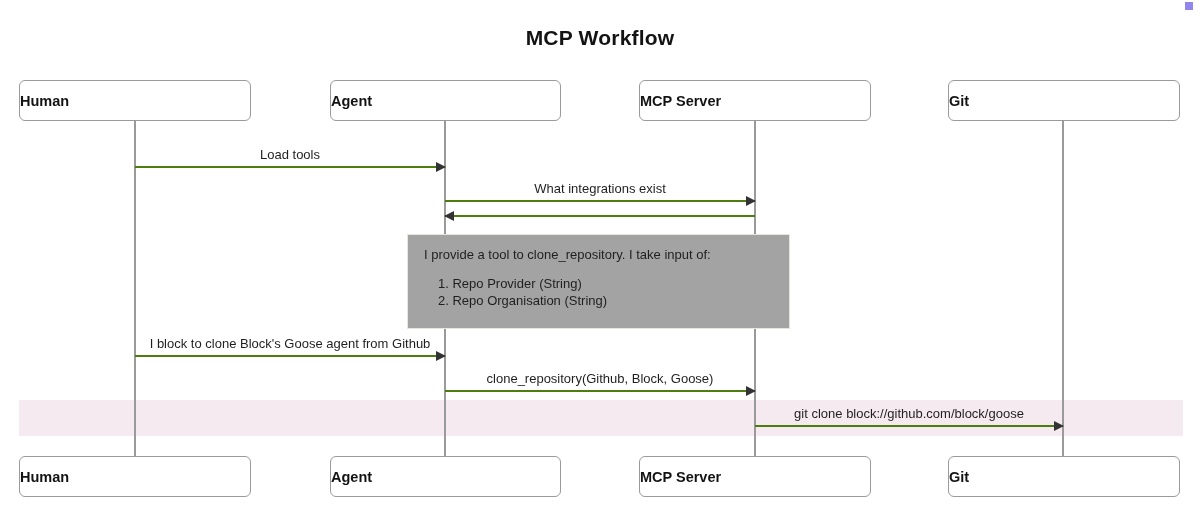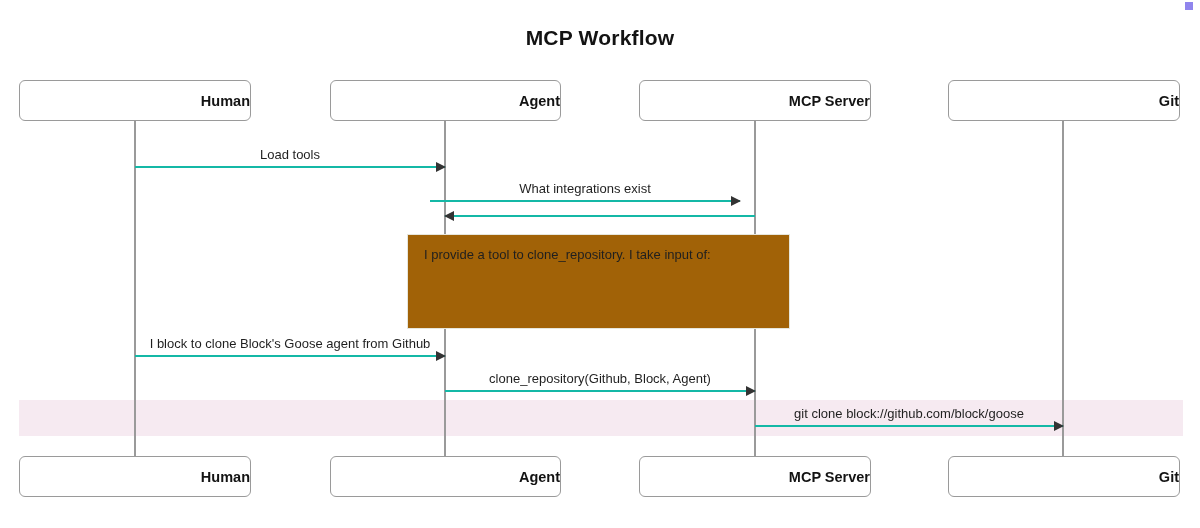--- a/index.html
+++ b/index.html
@@ -45,21 +45,21 @@
   
   .actor-box {
     position: absolute;
     height: 41px;
     box-sizing: border-box;
     border: 1.4px solid #9a9a9a;
     border-radius: 6px;
     background: #ffffff;
     display: flex;
     align-items: center;
-    justify-content: flex-end;
+    justify-content: flex-start;
     font-size: 14.5px;
     font-weight: bold;
     color: #131313;
     z-index: 4;
   }
   
   .lifeline {
     position: absolute;
     width: 1.6px;
     background: #9a9a9a;
@@ -70,21 +70,21 @@
   
   .highlight-band {
     position: absolute;
     background: #f6eaf1;
     z-index: 0;
   }
   
   .msg {
     position: absolute;
     height: 2px;
-    background: #14b8a6;
+    background: #4d7c0f;
     z-index: 3;
   }
   .msg .arrowhead {
     position: absolute;
     top: -4px;
     width: 0;
     height: 0;
     border-top: 5px solid transparent;
     border-bottom: 5px solid transparent;
   }
@@ -103,21 +103,21 @@
     width: 100%;
     text-align: center;
     font-size: 13px;
     color: #1f1f1f;
     white-space: nowrap;
   }
   
   .note-box {
     position: absolute;
     box-sizing: border-box;
-    background: #a16207;
+    background: #a3a3a3;
     border: 1.4px solid #e6e6dc;
     z-index: 5;
     padding: 13px 20px 14px 16px;
   }
   .note-line {
     font-size: 13px;
     color: #1f1f1f;
     line-height: 1.05;
     white-space: nowrap;
   }
@@ -170,40 +170,42 @@
       <span>MCP Server</span>
     </div>
   <div class="actor-box" style="left: 948px; width: 232px; top: 456px;">
       <span>Git</span>
     </div>
 
   <div class="msg to-right" style="left: 135px; width: 310px; top: 166px;">
     <span class="msg-label">Load tools</span>
     <span class="arrowhead"></span>
   </div>
-  <div class="msg to-right" style="left: 430px; width: 310px; top: 200px;">
+  <div class="msg to-right" style="left: 445px; width: 310px; top: 200px;">
     <span class="msg-label">What integrations exist</span>
     <span class="arrowhead"></span>
   </div>
   <div class="msg to-left" style="left: 445px; width: 310px; top: 215px;">
     <span class="msg-label"></span>
     <span class="arrowhead"></span>
   </div>
   <div class="msg to-right" style="left: 135px; width: 310px; top: 355px;">
     <span class="msg-label">I block to clone Block's Goose agent from Github</span>
     <span class="arrowhead"></span>
   </div>
   <div class="msg to-right" style="left: 445px; width: 310px; top: 390px;">
-    <span class="msg-label">clone_repository(Github, Block, Agent)</span>
+    <span class="msg-label">clone_repository(Github, Block, Goose)</span>
     <span class="arrowhead"></span>
   </div>
   <div class="msg to-right" style="left: 755px; width: 308px; top: 425px;">
     <span class="msg-label">git clone block://github.com/block/goose</span>
     <span class="arrowhead"></span>
   </div>
 
   <div class="note-box" style="left: 407px; top: 234px; width: 383px; height: 95px;">
     <div class="note-line note-intro">I provide a tool to clone_repository. I take input of:</div>
     <ul class="note-list">
+      <li>1. Repo Provider (String)</li>
+      <li>2. Repo Organisation (String)</li>
     </ul>
   </div>
 
 </div>
 
 </body></html>

